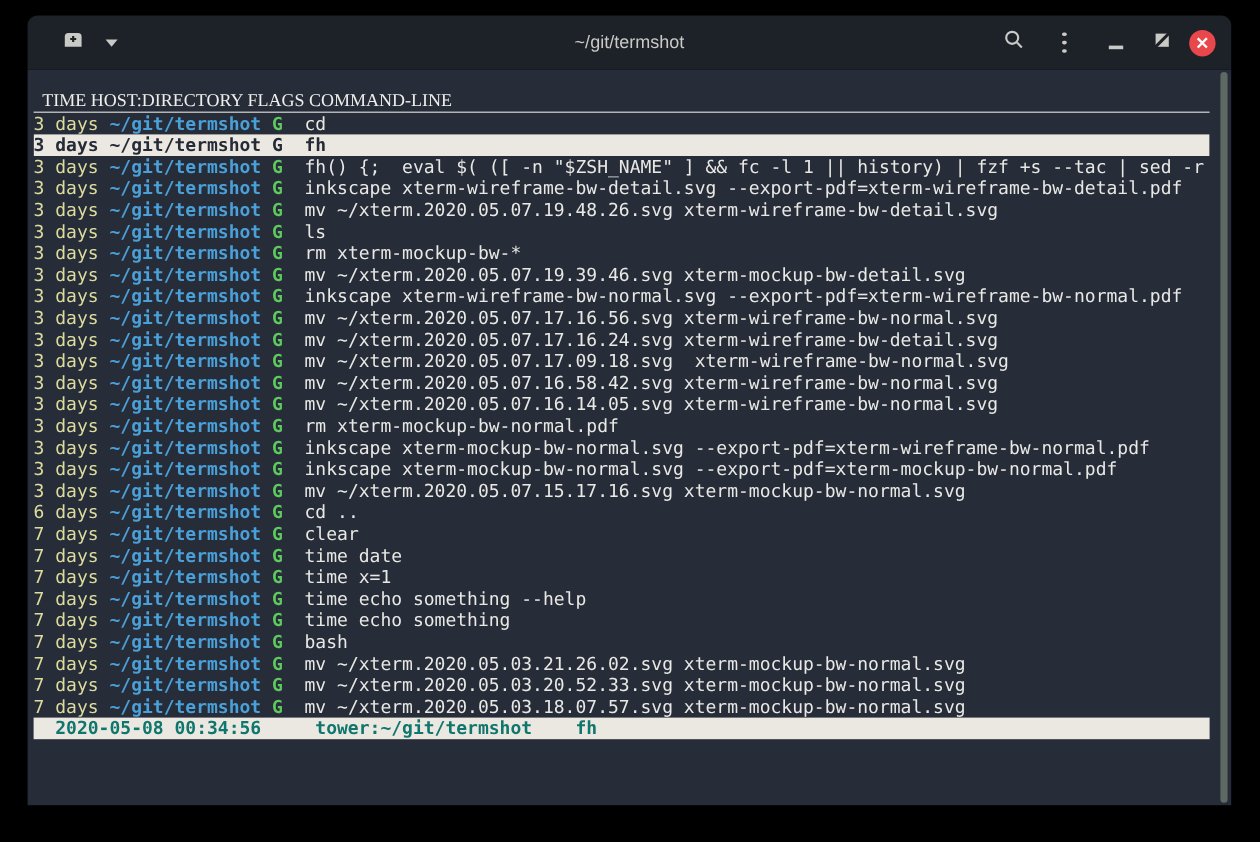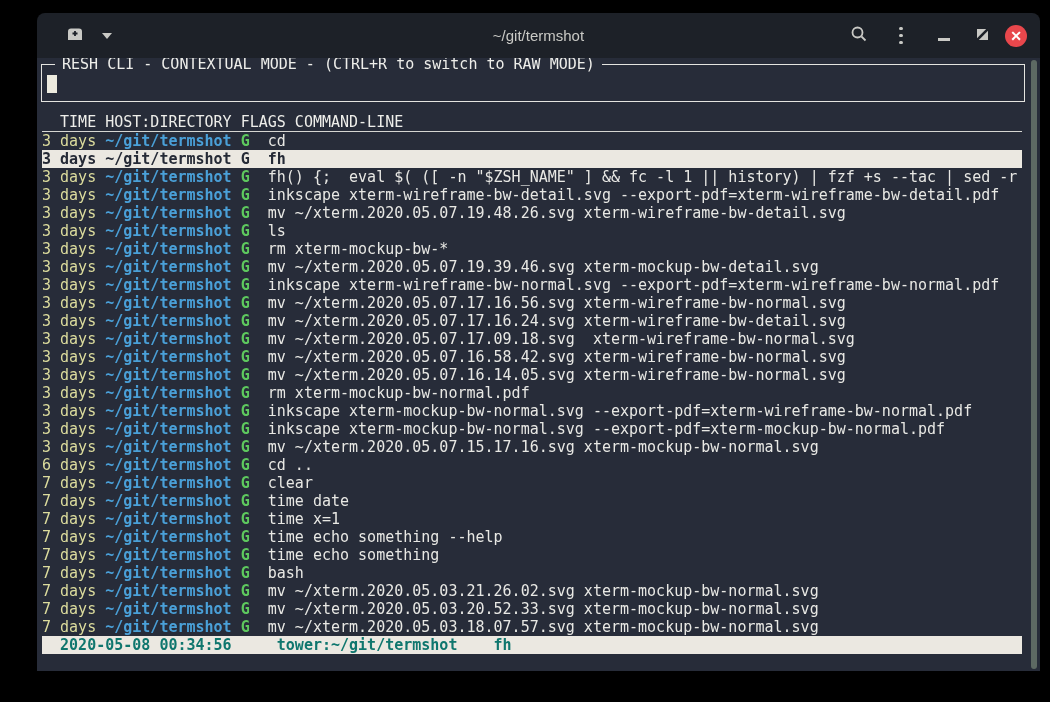--- a/index.html
+++ b/index.html
@@ -1,18 +1,18 @@
 <!DOCTYPE html>
 <html style="--titlebar_bg: #1d2128; --terminal_bg: #272c39; --selection_bg: #ebe8e1; --dir_blue: #4aa0d8; --flag_green: #5ec95e; --time_yellow: #dcdc9d; --close_red: #e8474c;"><head>
 <meta charset="utf-8">
 <style>
   html,body{margin:0;padding:0;}
   body{width:1050px;height:702px;background:#000;position:relative;overflow:hidden;
        font-family:"Liberation Sans",sans-serif;}
-  .window{position:absolute;left:23px;top:13px;width:1003px;height:658px;margin-left:14px;}
+  .window{position:absolute;left:23px;top:13px;width:1003px;height:658px;}
 
   
   .titlebar{height:45px;background:var(--titlebar_bg,#1d2128);border-radius:8px 8px 0 0;
             position:relative;}
   .tb-title{position:absolute;left:0;right:0;top:0;height:45px;display:flex;align-items:center;
             justify-content:center;color:#c9c9c5;font-size:15px;}
   .tb-btn{position:absolute;top:0;height:45px;display:flex;align-items:center;justify-content:center;
           width:28px;cursor:default;}
   .newtab{left:24px;}
   .tab-caret{left:56px;}
@@ -36,21 +36,21 @@
             color:#e8e8e4;overflow:hidden;}
   .screen{position:absolute;left:5px;top:6px;width:980px;}
 
   .resh-box{position:relative;height:36px;width:982px;margin-left:-1px;
             border:1px solid #e4e4e0;}
   .box-title{position:absolute;top:-10px;left:13px;background:var(--terminal_bg,#272c39);
              padding:0 7px;white-space:pre;color:#eeeeea;}
   .cursor{position:absolute;left:5px;top:10px;width:10px;height:18px;background:#edebdf;}
 
   .tbl-header{margin-top:11px;height:18px;white-space:pre;border-bottom:1px solid #d6d6d2;
-              color:#eeeeea;}
+              color:#eeeeea;font-family:Liberation Serif, serif;}
   .rows{white-space:pre;overflow:hidden;width:980px;}
   .row{height:18px;}
   .row .t{color:var(--time_yellow,#dcdc9d);}
   .row .d{color:var(--dir_blue,#4aa0d8);font-weight:bold;}
   .row .f{color:var(--flag_green,#5ec95e);font-weight:bold;}
   .row .c{color:#e8e8e4;}
   .row.selected{background:var(--selection_bg,#ebe8e1);}
   .row.selected span{color:#252a36;font-weight:bold;}
 
   .statusline{height:18px;white-space:pre;background:var(--selection_bg,#ebe8e1);
@@ -107,24 +107,20 @@
       </span>
     </div>
     <div class="tb-btn closeb">
       <span class="closecircle">✕</span>
     </div>
   </div>
 
   <div class="terminal">
     <div class="screen">
 
-      <div class="resh-box">
-        <span class="box-title">RESH CLI - CONTEXTUAL MODE - (CTRL+R to switch to RAW MODE)</span>
-        <span class="cursor"></span>
-      </div>
 
       <div class="tbl-header">  TIME HOST:DIRECTORY FLAGS COMMAND-LINE</div>
 
       <div class="rows"><div class="row"><span class="t">3 days</span><span> </span><span class="d">~/git/termshot</span><span> </span><span class="f">G</span><span>  </span><span class="c">cd</span></div><div class="row selected"><span class="t">3 days</span><span> </span><span class="d">~/git/termshot</span><span> </span><span class="f">G</span><span>  </span><span class="c">fh</span></div><div class="row"><span class="t">3 days</span><span> </span><span class="d">~/git/termshot</span><span> </span><span class="f">G</span><span>  </span><span class="c">fh() {;  eval $( ([ -n "$ZSH_NAME" ] &amp;&amp; fc -l 1 || history) | fzf +s --tac | sed -r</span></div><div class="row"><span class="t">3 days</span><span> </span><span class="d">~/git/termshot</span><span> </span><span class="f">G</span><span>  </span><span class="c">inkscape xterm-wireframe-bw-detail.svg --export-pdf=xterm-wireframe-bw-detail.pdf</span></div><div class="row"><span class="t">3 days</span><span> </span><span class="d">~/git/termshot</span><span> </span><span class="f">G</span><span>  </span><span class="c">mv ~/xterm.2020.05.07.19.48.26.svg xterm-wireframe-bw-detail.svg</span></div><div class="row"><span class="t">3 days</span><span> </span><span class="d">~/git/termshot</span><span> </span><span class="f">G</span><span>  </span><span class="c">ls</span></div><div class="row"><span class="t">3 days</span><span> </span><span class="d">~/git/termshot</span><span> </span><span class="f">G</span><span>  </span><span class="c">rm xterm-mockup-bw-*</span></div><div class="row"><span class="t">3 days</span><span> </span><span class="d">~/git/termshot</span><span> </span><span class="f">G</span><span>  </span><span class="c">mv ~/xterm.2020.05.07.19.39.46.svg xterm-mockup-bw-detail.svg</span></div><div class="row"><span class="t">3 days</span><span> </span><span class="d">~/git/termshot</span><span> </span><span class="f">G</span><span>  </span><span class="c">inkscape xterm-wireframe-bw-normal.svg --export-pdf=xterm-wireframe-bw-normal.pdf</span></div><div class="row"><span class="t">3 days</span><span> </span><span class="d">~/git/termshot</span><span> </span><span class="f">G</span><span>  </span><span class="c">mv ~/xterm.2020.05.07.17.16.56.svg xterm-wireframe-bw-normal.svg</span></div><div class="row"><span class="t">3 days</span><span> </span><span class="d">~/git/termshot</span><span> </span><span class="f">G</span><span>  </span><span class="c">mv ~/xterm.2020.05.07.17.16.24.svg xterm-wireframe-bw-detail.svg</span></div><div class="row"><span class="t">3 days</span><span> </span><span class="d">~/git/termshot</span><span> </span><span class="f">G</span><span>  </span><span class="c">mv ~/xterm.2020.05.07.17.09.18.svg  xterm-wireframe-bw-normal.svg</span></div><div class="row"><span class="t">3 days</span><span> </span><span class="d">~/git/termshot</span><span> </span><span class="f">G</span><span>  </span><span class="c">mv ~/xterm.2020.05.07.16.58.42.svg xterm-wireframe-bw-normal.svg</span></div><div class="row"><span class="t">3 days</span><span> </span><span class="d">~/git/termshot</span><span> </span><span class="f">G</span><span>  </span><span class="c">mv ~/xterm.2020.05.07.16.14.05.svg xterm-wireframe-bw-normal.svg</span></div><div class="row"><span class="t">3 days</span><span> </span><span class="d">~/git/termshot</span><span> </span><span class="f">G</span><span>  </span><span class="c">rm xterm-mockup-bw-normal.pdf</span></div><div class="row"><span class="t">3 days</span><span> </span><span class="d">~/git/termshot</span><span> </span><span class="f">G</span><span>  </span><span class="c">inkscape xterm-mockup-bw-normal.svg --export-pdf=xterm-wireframe-bw-normal.pdf</span></div><div class="row"><span class="t">3 days</span><span> </span><span class="d">~/git/termshot</span><span> </span><span class="f">G</span><span>  </span><span class="c">inkscape xterm-mockup-bw-normal.svg --export-pdf=xterm-mockup-bw-normal.pdf</span></div><div class="row"><span class="t">3 days</span><span> </span><span class="d">~/git/termshot</span><span> </span><span class="f">G</span><span>  </span><span class="c">mv ~/xterm.2020.05.07.15.17.16.svg xterm-mockup-bw-normal.svg</span></div><div class="row"><span class="t">6 days</span><span> </span><span class="d">~/git/termshot</span><span> </span><span class="f">G</span><span>  </span><span class="c">cd ..</span></div><div class="row"><span class="t">7 days</span><span> </span><span class="d">~/git/termshot</span><span> </span><span class="f">G</span><span>  </span><span class="c">clear</span></div><div class="row"><span class="t">7 days</span><span> </span><span class="d">~/git/termshot</span><span> </span><span class="f">G</span><span>  </span><span class="c">time date</span></div><div class="row"><span class="t">7 days</span><span> </span><span class="d">~/git/termshot</span><span> </span><span class="f">G</span><span>  </span><span class="c">time x=1</span></div><div class="row"><span class="t">7 days</span><span> </span><span class="d">~/git/termshot</span><span> </span><span class="f">G</span><span>  </span><span class="c">time echo something --help</span></div><div class="row"><span class="t">7 days</span><span> </span><span class="d">~/git/termshot</span><span> </span><span class="f">G</span><span>  </span><span class="c">time echo something</span></div><div class="row"><span class="t">7 days</span><span> </span><span class="d">~/git/termshot</span><span> </span><span class="f">G</span><span>  </span><span class="c">bash</span></div><div class="row"><span class="t">7 days</span><span> </span><span class="d">~/git/termshot</span><span> </span><span class="f">G</span><span>  </span><span class="c">mv ~/xterm.2020.05.03.21.26.02.svg xterm-mockup-bw-normal.svg</span></div><div class="row"><span class="t">7 days</span><span> </span><span class="d">~/git/termshot</span><span> </span><span class="f">G</span><span>  </span><span class="c">mv ~/xterm.2020.05.03.20.52.33.svg xterm-mockup-bw-normal.svg</span></div><div class="row"><span class="t">7 days</span><span> </span><span class="d">~/git/termshot</span><span> </span><span class="f">G</span><span>  </span><span class="c">mv ~/xterm.2020.05.03.18.07.57.svg xterm-mockup-bw-normal.svg</span></div></div>
 
       <div class="statusline">  2020-05-08 00:34:56     tower:~/git/termshot    fh</div>
     </div>
 
     <div class="scrollbar"></div>
   </div>

